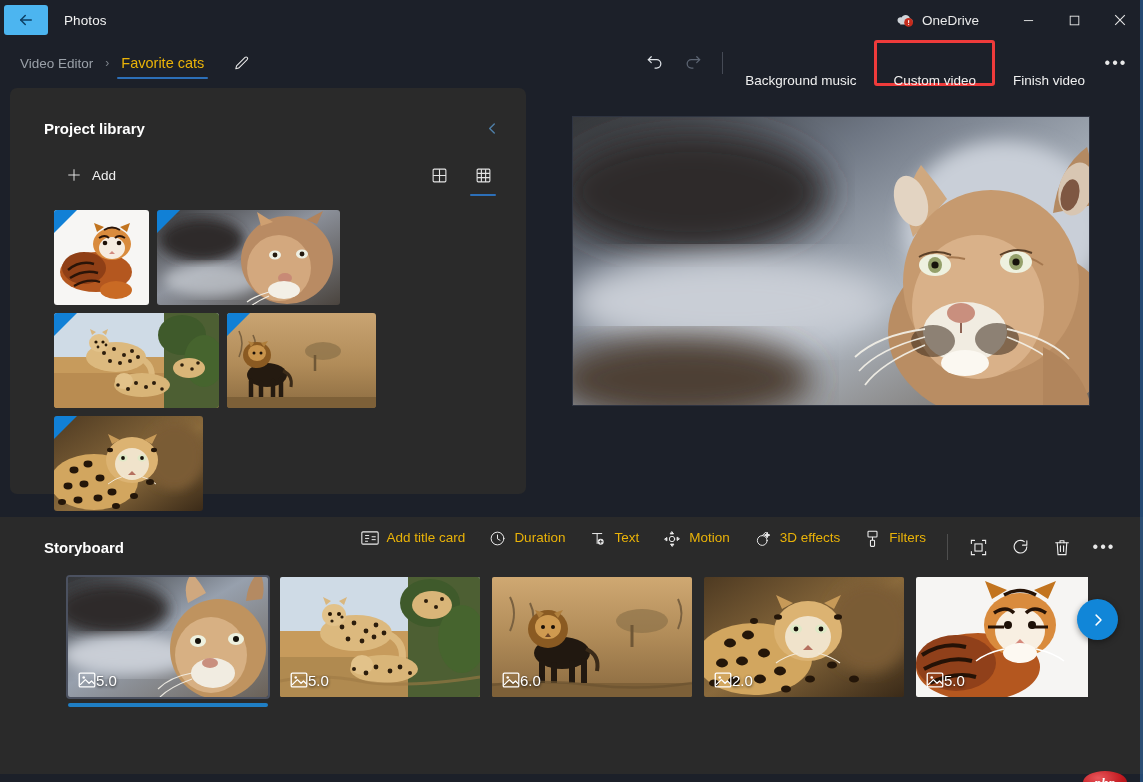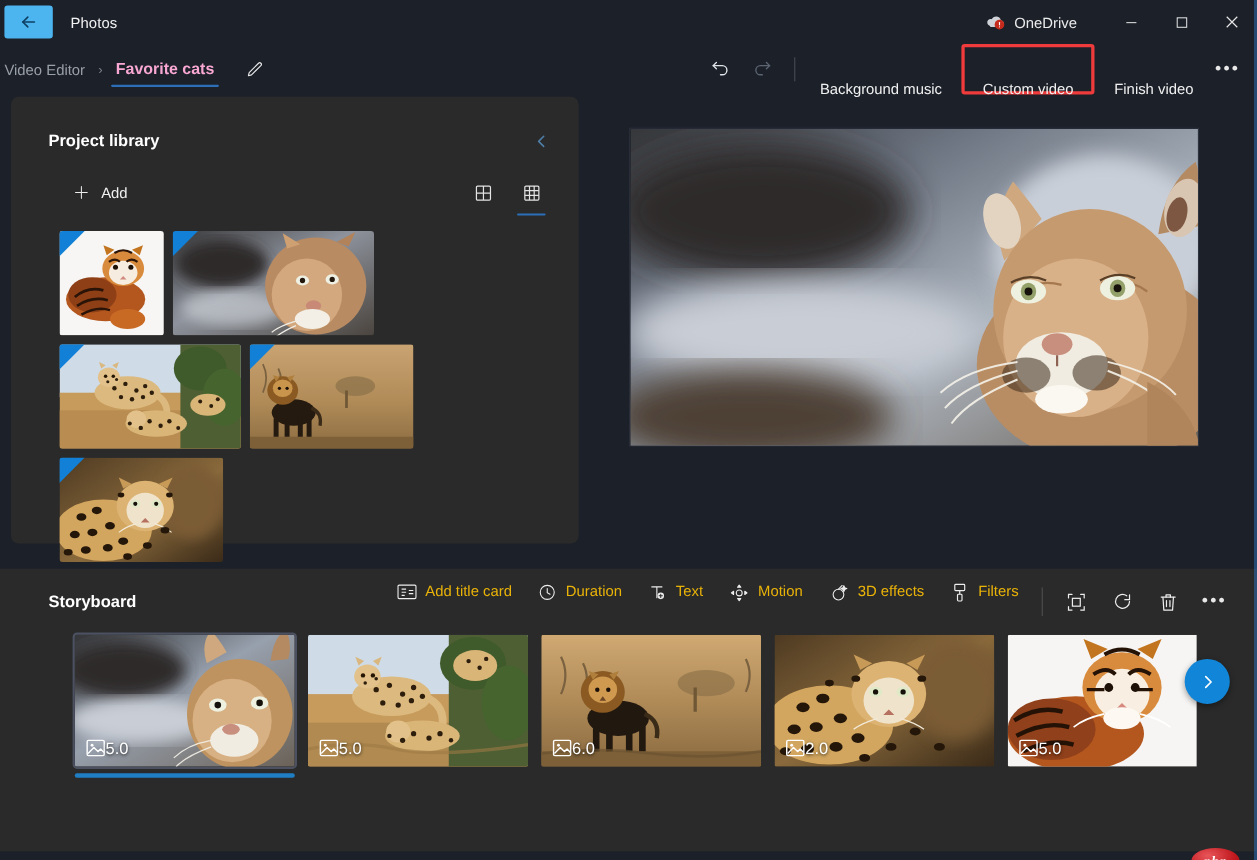--- a/index.html
+++ b/index.html
@@ -49,28 +49,28 @@
     display: flex; align-items: center; justify-content: center;
     cursor: pointer;
   }
 
   
   .cmdbar {
     position: absolute; top: 40px; left: 0; width: 1143px; height: 46px;
     display: flex; align-items: center;
   }
   .breadcrumb {
-    display: flex; align-items: center; height: 46px; 
+    display: flex; align-items: center; height: 46px; padding-left: 16px;
   }
   .bc-item {
     font-size: 13.5px; color: #9aa0a8; padding: 0 4px; cursor: pointer;
   }
   .bc-sep { color: #7d838b; font-size: 12px; margin: 0 8px; }
   .bc-current {
-    position: relative; font-size: 14.5px; color: #f9a8d4; font-weight: 700;
+    position: relative; font-size: 14.5px; color: #eab308; font-weight: 400;
     padding: 0 4px 0 4px; height: 46px; display: flex; align-items: center;
     cursor: pointer;
   }
   .bc-current::after {
     content: ""; position: absolute; left: 0; right: 0; bottom: 7px;
     height: 2.5px; background: #2c6fb8; border-radius: 2px;
   }
   .edit-pencil {
     margin-left: 18px; width: 30px; height: 30px;
     display: flex; align-items: center; justify-content: center;

